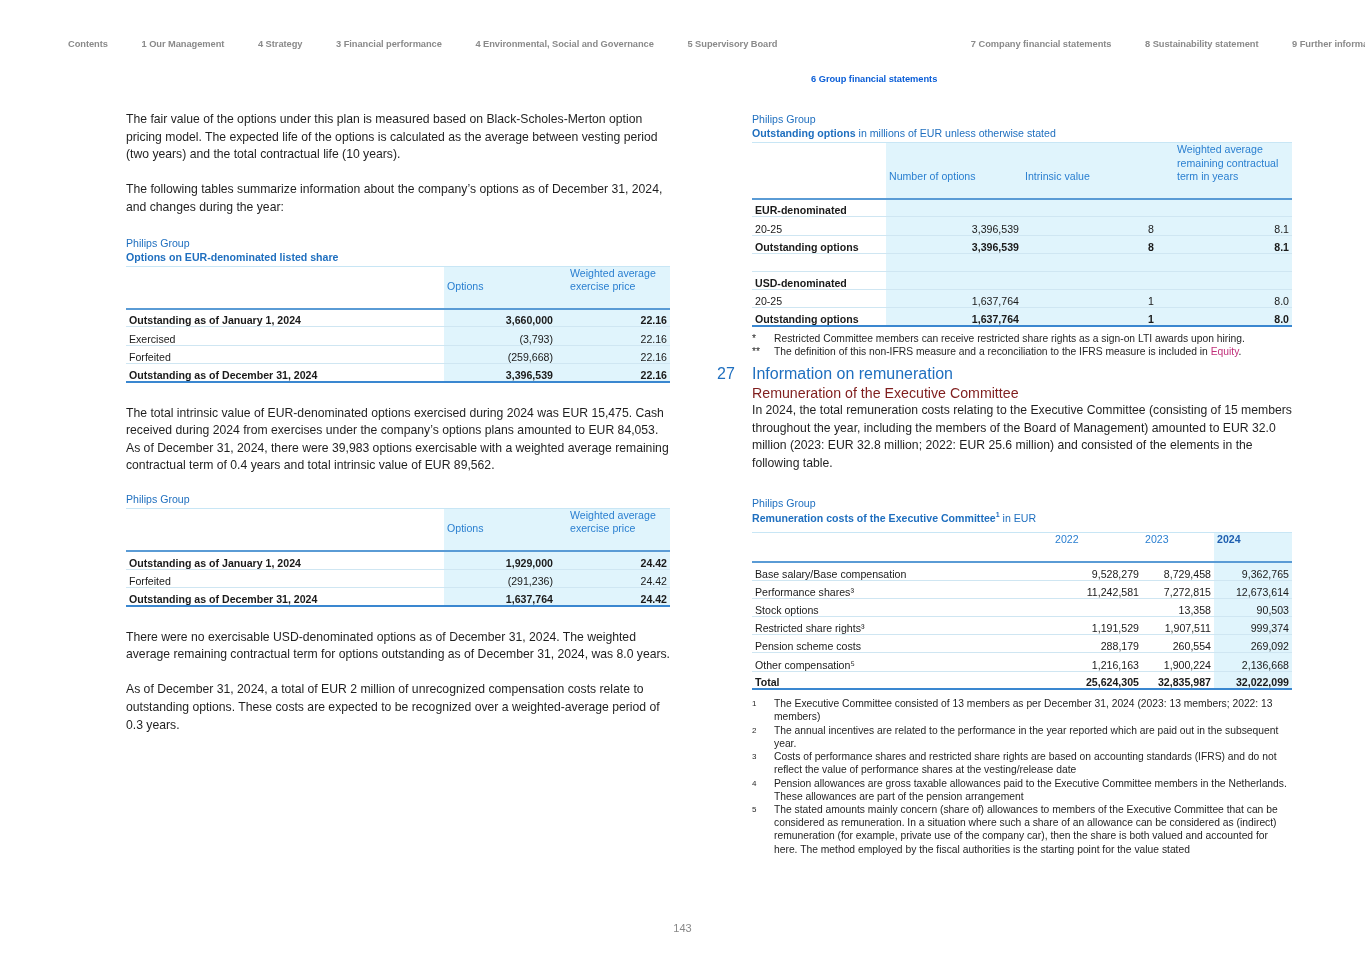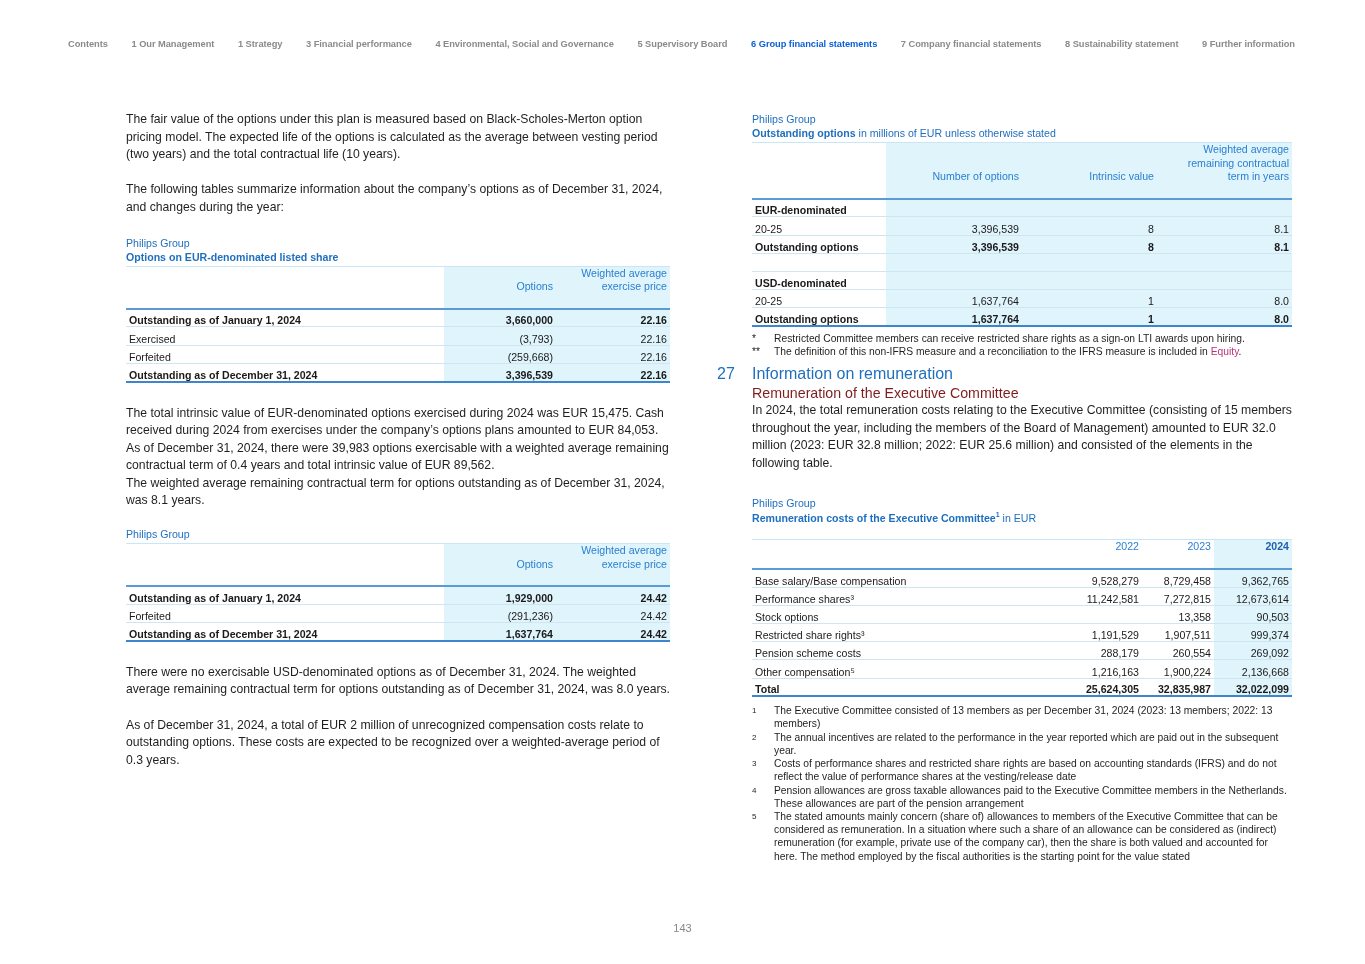--- a/index.html
+++ b/index.html
@@ -1,35 +1,35 @@
 <!DOCTYPE html>
 <html><head>
 <meta charset="utf-8">
 <style>
   * { box-sizing: border-box; margin: 0; padding: 0; }
   html, body { width: 1365px; height: 964px; background: #ffffff; overflow: hidden; }
   body { font-family: "Liberation Sans", "DejaVu Sans", sans-serif; color: #1a1a1a; position: relative; }
 
-  .topnav { position: absolute; top: 39px; left: 68px; right: 0; height: 14px; display: flex; gap: 4px; font-size: 9.3px; color: #8a8a8a; white-space: nowrap; }
+  .topnav { position: absolute; top: 39px; left: 68px; right: 0; height: 14px; display: flex; gap: 14px; font-size: 9.3px; color: #8a8a8a; white-space: nowrap; }
   .topnav a { color: #8a8a8a; text-decoration: none; margin-right: 19.6px; font-weight: bold; letter-spacing: -0.05px; }
-  .topnav a.active { color: #0b5ed7; }
+  .topnav a.active { color: #0b5ed7; margin-top: 35px; }
 
   .col-left { position: absolute; left: 126px; top: 111px; width: 544px; }
   .col-right { position: absolute; left: 752px; top: 111px; width: 540px; }
 
   p.body { font-size: 12.2px; line-height: 17.6px; color: #1f1f1f; }
   .spacer { height: 17.6px; }
 
   .tbl-caption-org { font-size: 10.6px; color: #1f6fbf; line-height: 14px; }
   .tbl-caption-title { font-size: 10.6px; color: #1f6fbf; font-weight: bold; line-height: 14px; }
   .tbl-caption-title .light { font-weight: normal; }
 
   table.fin { width: 100%; border-collapse: collapse; font-size: 10.6px; }
   table.fin td, table.fin th { padding: 0 3px; height: 18.2px; vertical-align: bottom; }
-  table.fin thead th { color: #2a7fd0; font-weight: normal; text-align: right; line-height: 13.6px; padding-bottom: 14px; }
+  table.fin thead th { color: #2a7fd0; font-weight: normal; text-align: left; line-height: 13.6px; padding-bottom: 14px; }
   table.fin thead tr { border-top: 1px solid #c8e6f5; border-bottom: 2px solid #5a9bd5; }
   table.fin tbody tr { border-bottom: 1px solid #cfe6f2; }
   table.fin tbody tr.bold td { font-weight: bold; }
   table.fin tbody tr.total { border-top: 1px solid #333; border-bottom: 2px solid #3a87d0; }
   table.fin td.num { text-align: right; }
   table.fin .hl { background: #e0f4fc; }
   table.fin td.lbl { text-align: left; }
 
   .footnotes { font-size: 10.3px; line-height: 13.2px; color: #1f1f1f; margin-top: 5px; }
   .fn-row { display: flex; }
@@ -43,21 +43,21 @@
 
   .pageno { position: absolute; top: 922px; left: 0; width: 1365px; text-align: center; font-size: 11px; color: #888; }
   sup.s { font-size: 7px; vertical-align: super; line-height: 0; }
 </style>
 </head>
 <body>
 
 <nav class="topnav">
   <a>Contents</a>
   <a>1 Our Management</a>
-  <a>1 Strategy</a>
+  <a>4 Strategy</a>
   <a>3 Financial performance</a>
   <a>4 Environmental, Social and Governance</a>
   <a>5 Supervisory Board</a>
   <a class="active">6 Group financial statements</a>
   <a>7 Company financial statements</a>
   <a>8 Sustainability statement</a>
   <a>9 Further information</a>
 </nav>
 
 <div class="col-left">
@@ -100,21 +100,20 @@
       <tr class="bold total">
         <td class="lbl">Outstanding as of December 31, 2024</td>
         <td class="num hl">3,396,539</td>
         <td class="num hl">22.16</td>
       </tr>
     </tbody>
   </table>
 
   <div style="height:22px"></div>
   <p class="body">The total intrinsic value of EUR-denominated options exercised during 2024 was EUR 15,475. Cash received during 2024 from exercises under the company’s options plans amounted to EUR 84,053. As of December 31, 2024, there were 39,983 options exercisable with a weighted average remaining contractual term of 0.4 years and total intrinsic value of EUR 89,562.</p>
-  <p class="body">The weighted average remaining contractual term for options outstanding as of December 31, 2024, was 8.1 years.</p>
 
   <div style="height:17px"></div>
   <div class="tbl-caption-org">Philips Group</div>
   <table class="fin" style="margin-top:2px">
     <colgroup>
         <col style="width:318px">
         <col style="width:112px">
         <col>
       </colgroup>
     <thead>
@@ -229,21 +228,21 @@
   <span>Information on remuneration</span>
 </div>
 
 <div class="col-right" style="top:384px">
   <div class="section-h2">Remuneration of the Executive Committee</div>
   <p class="body">In 2024, the total remuneration costs relating to the Executive Committee (consisting of 15 members throughout the year, including the members of the Board of Management) amounted to EUR 32.0 million (2023: EUR 32.8 million; 2022: EUR 25.6 million) and consisted of the elements in the following table.</p>
 
   <div style="height:24px"></div>
   <div class="tbl-caption-org">Philips Group</div>
   <div class="tbl-caption-title" style="margin-top:1px"><span>Remuneration costs of the Executive Committee</span><sup class="s">1</sup><span class="light"> in EUR</span></div>
-  <table class="fin" style="margin-top:14px">
+  <table class="fin" style="margin-top:7px">
     <colgroup>
         <col style="width:300px">
         <col style="width:90px">
         <col style="width:72px">
         <col>
       </colgroup>
     <thead>
       <tr style="height:20px">
         <th></th>
         <th>2022</th>

